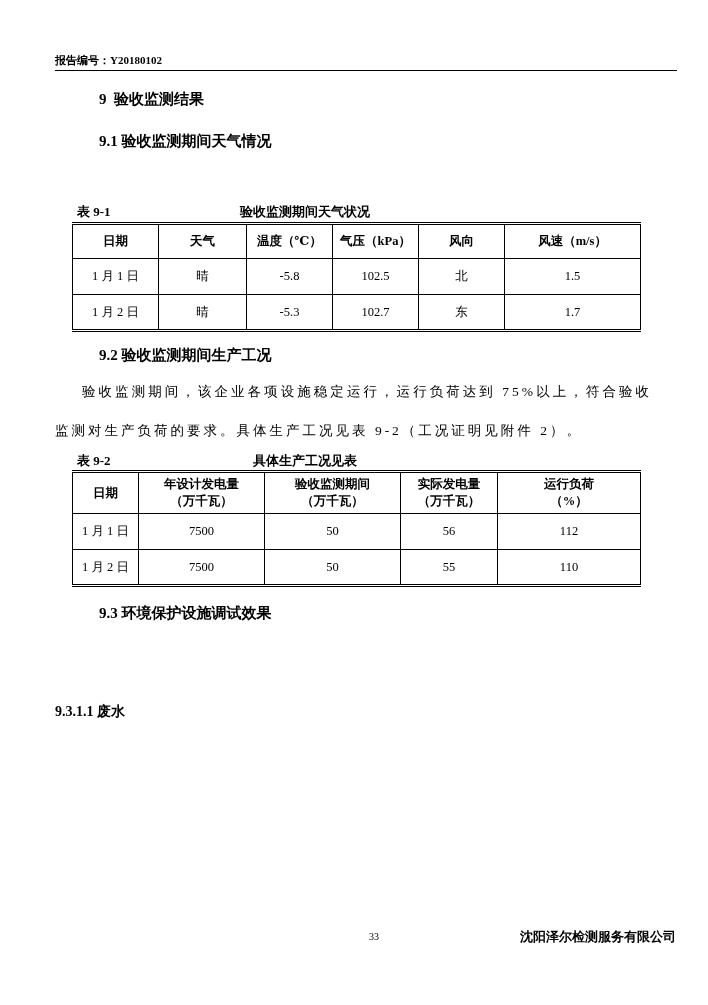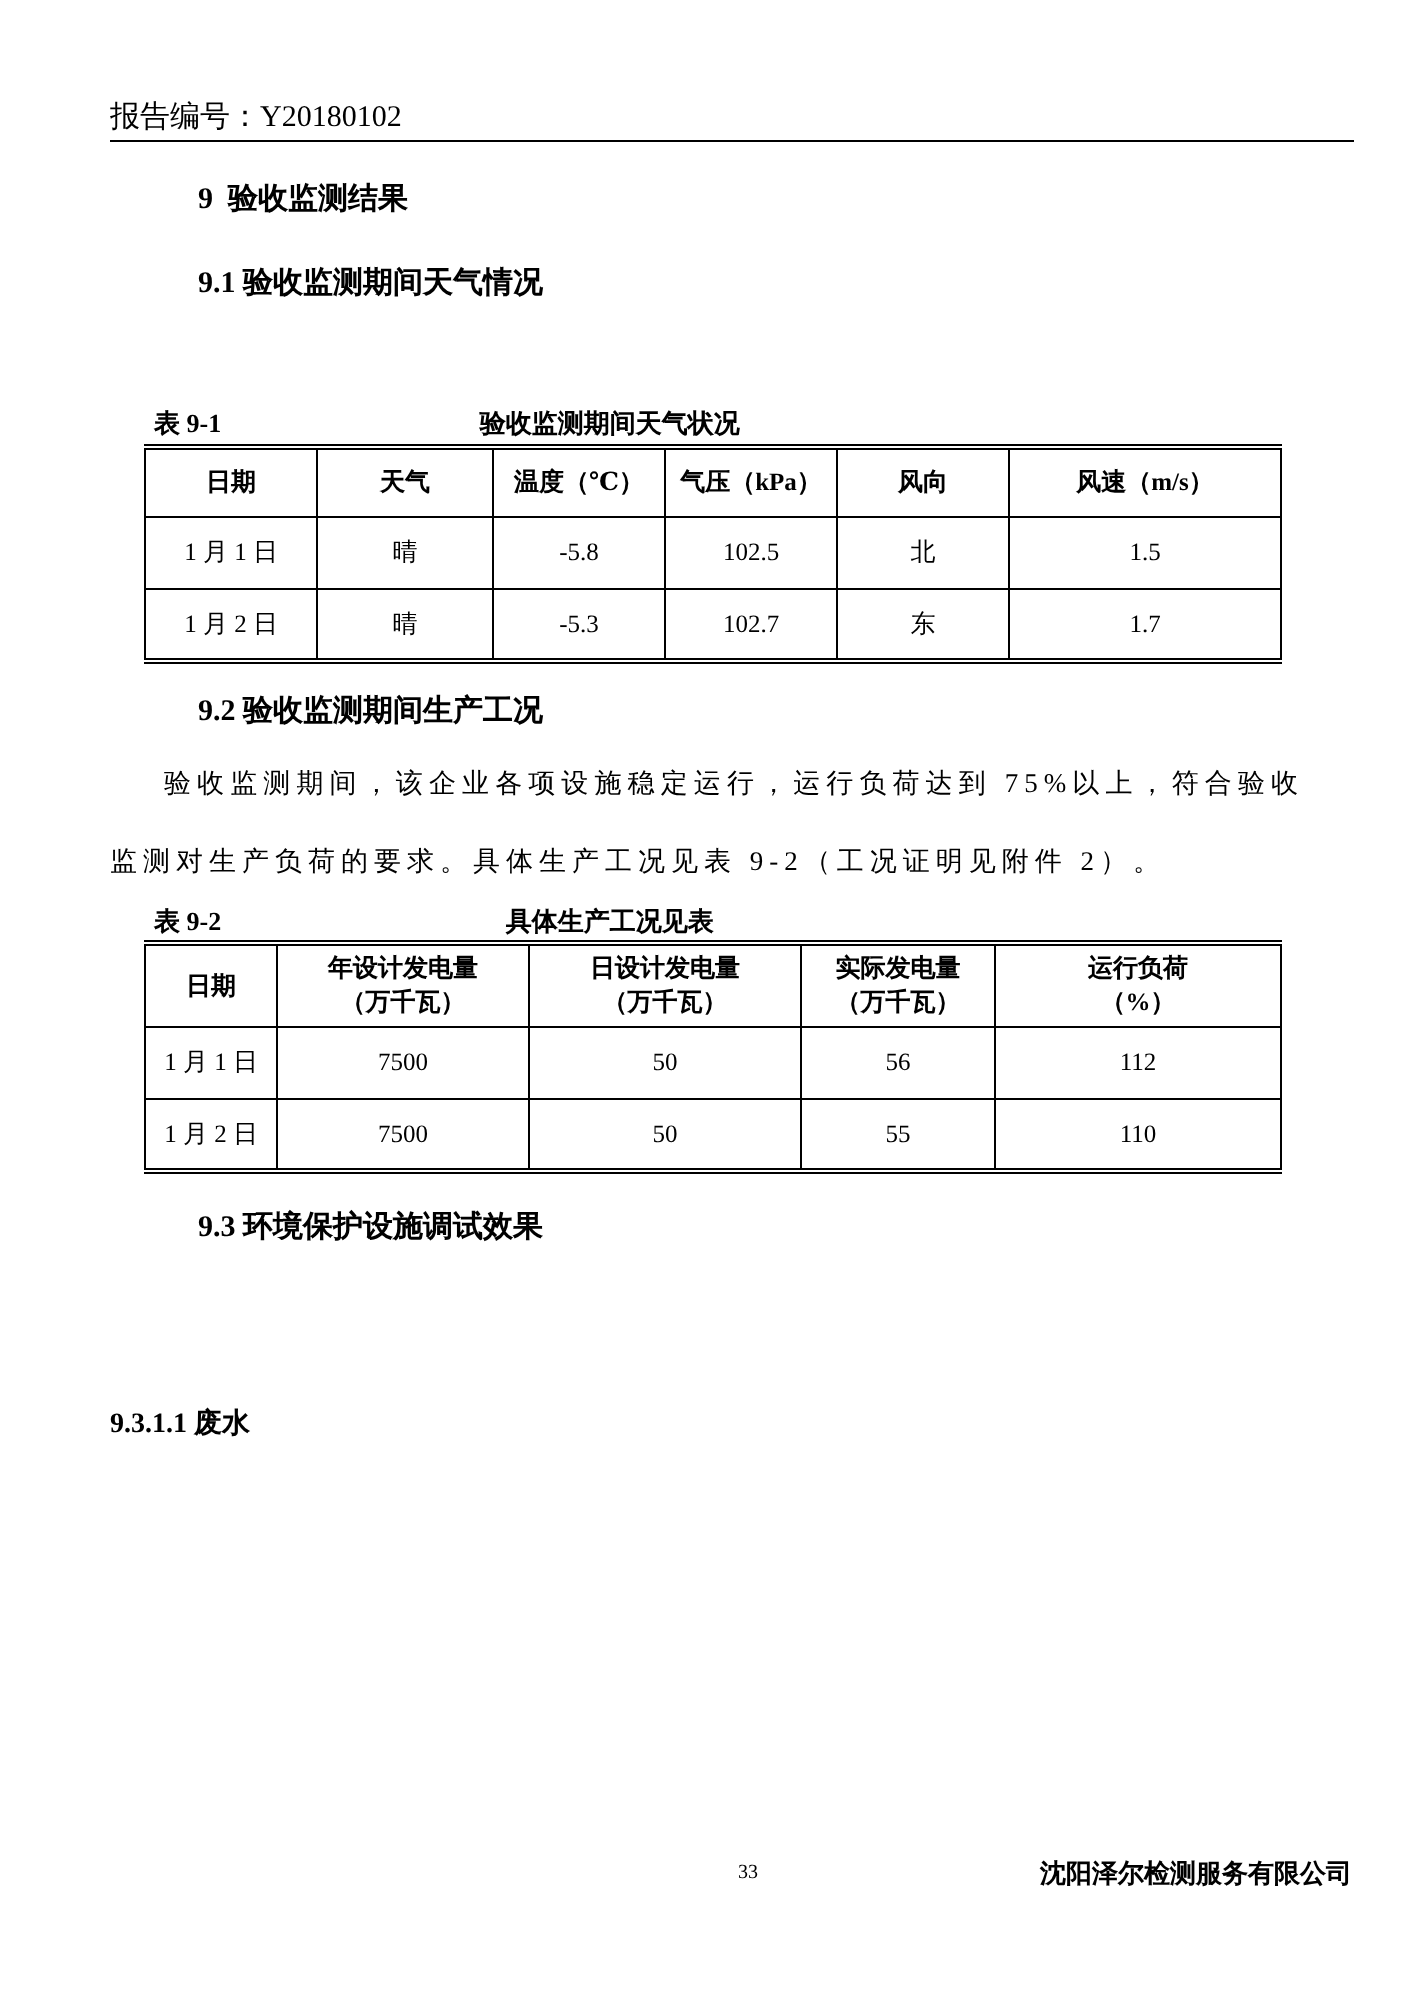--- a/index.html
+++ b/index.html
@@ -13,21 +13,21 @@
   .page { position: relative; width: 708px; height: 1005px; background: #fff; }
 
   
   .header {
     position: absolute; left: 55px; right: 31px; top: 44px; height: 24px;
     border-bottom: 1.5px solid #000;
     display: flex; justify-content: space-between; align-items: flex-end;
     padding-bottom: 2px;
   }
   .header-title { font-size: 9px; font-weight: bold; letter-spacing: 0.2px; white-space: nowrap; }
-  .header-report-no { font-size: 15px; font-weight: normal; white-space: nowrap; }
+  .header-report-no { font-size: 11px; font-weight: bold; white-space: nowrap; }
 
   
   .h { position: absolute; left: 55px; font-weight: bold; white-space: pre; }
   .h-lg { font-size: 15px; margin-left: 44px; }
   .h-md { font-size: 14px; }
   .h9      { top: 90px; }
   .h9-1    { top: 132px; }
   .h9-2    { top: 346px; }
   .h9-3    { top: 604px; }
   .h9-3-1  { top: 649px; }
@@ -152,21 +152,21 @@
         <col style="width:126px">
         <col style="width:136px">
       <col style="width:97px">
         <col style="width:143px">
     </colgroup>
     <thead>
       <tr>
         <th>日期</th>
         <th>年设计发电量
 （万千瓦）</th>
-        <th>日设计发电量
+        <th>验收监测期间
 （万千瓦）</th>
         <th>实际发电量
 （万千瓦）</th>
         <th>运行负荷
 （%）</th>
       </tr>
     </thead>
     <tbody>
       <tr>
         <td>1 月 1 日</td>

